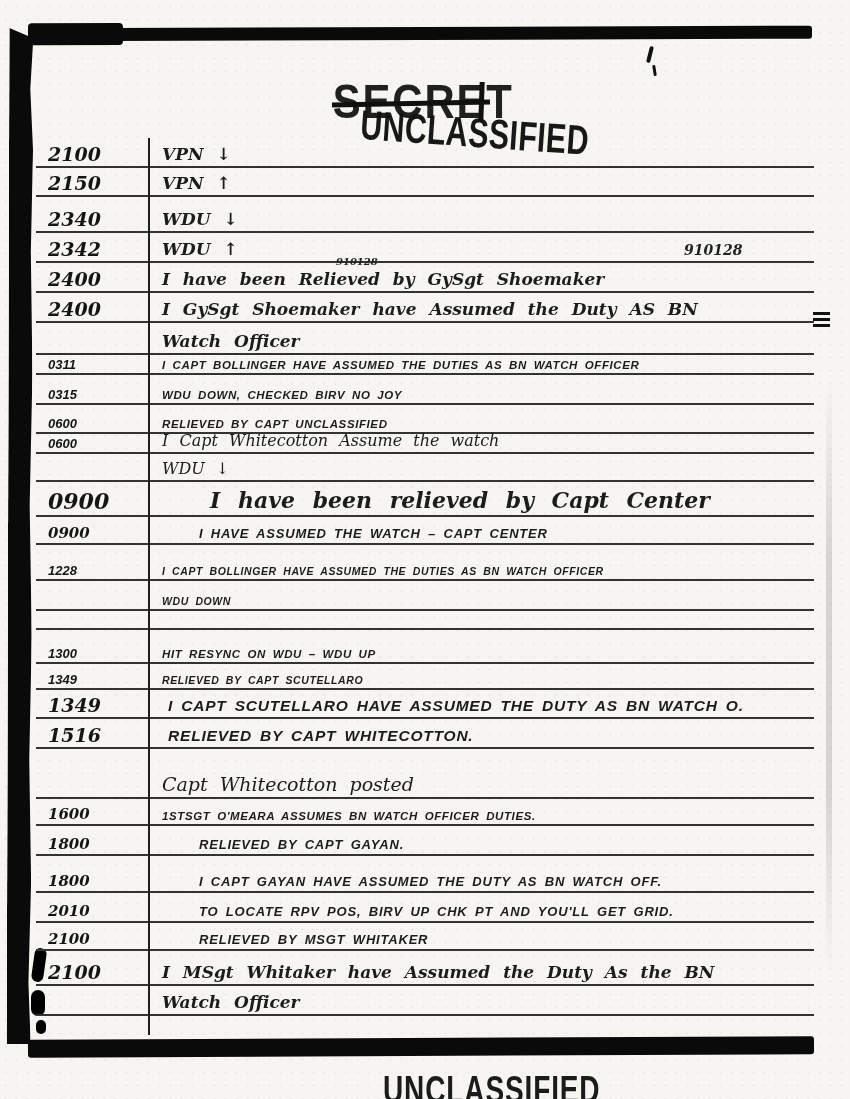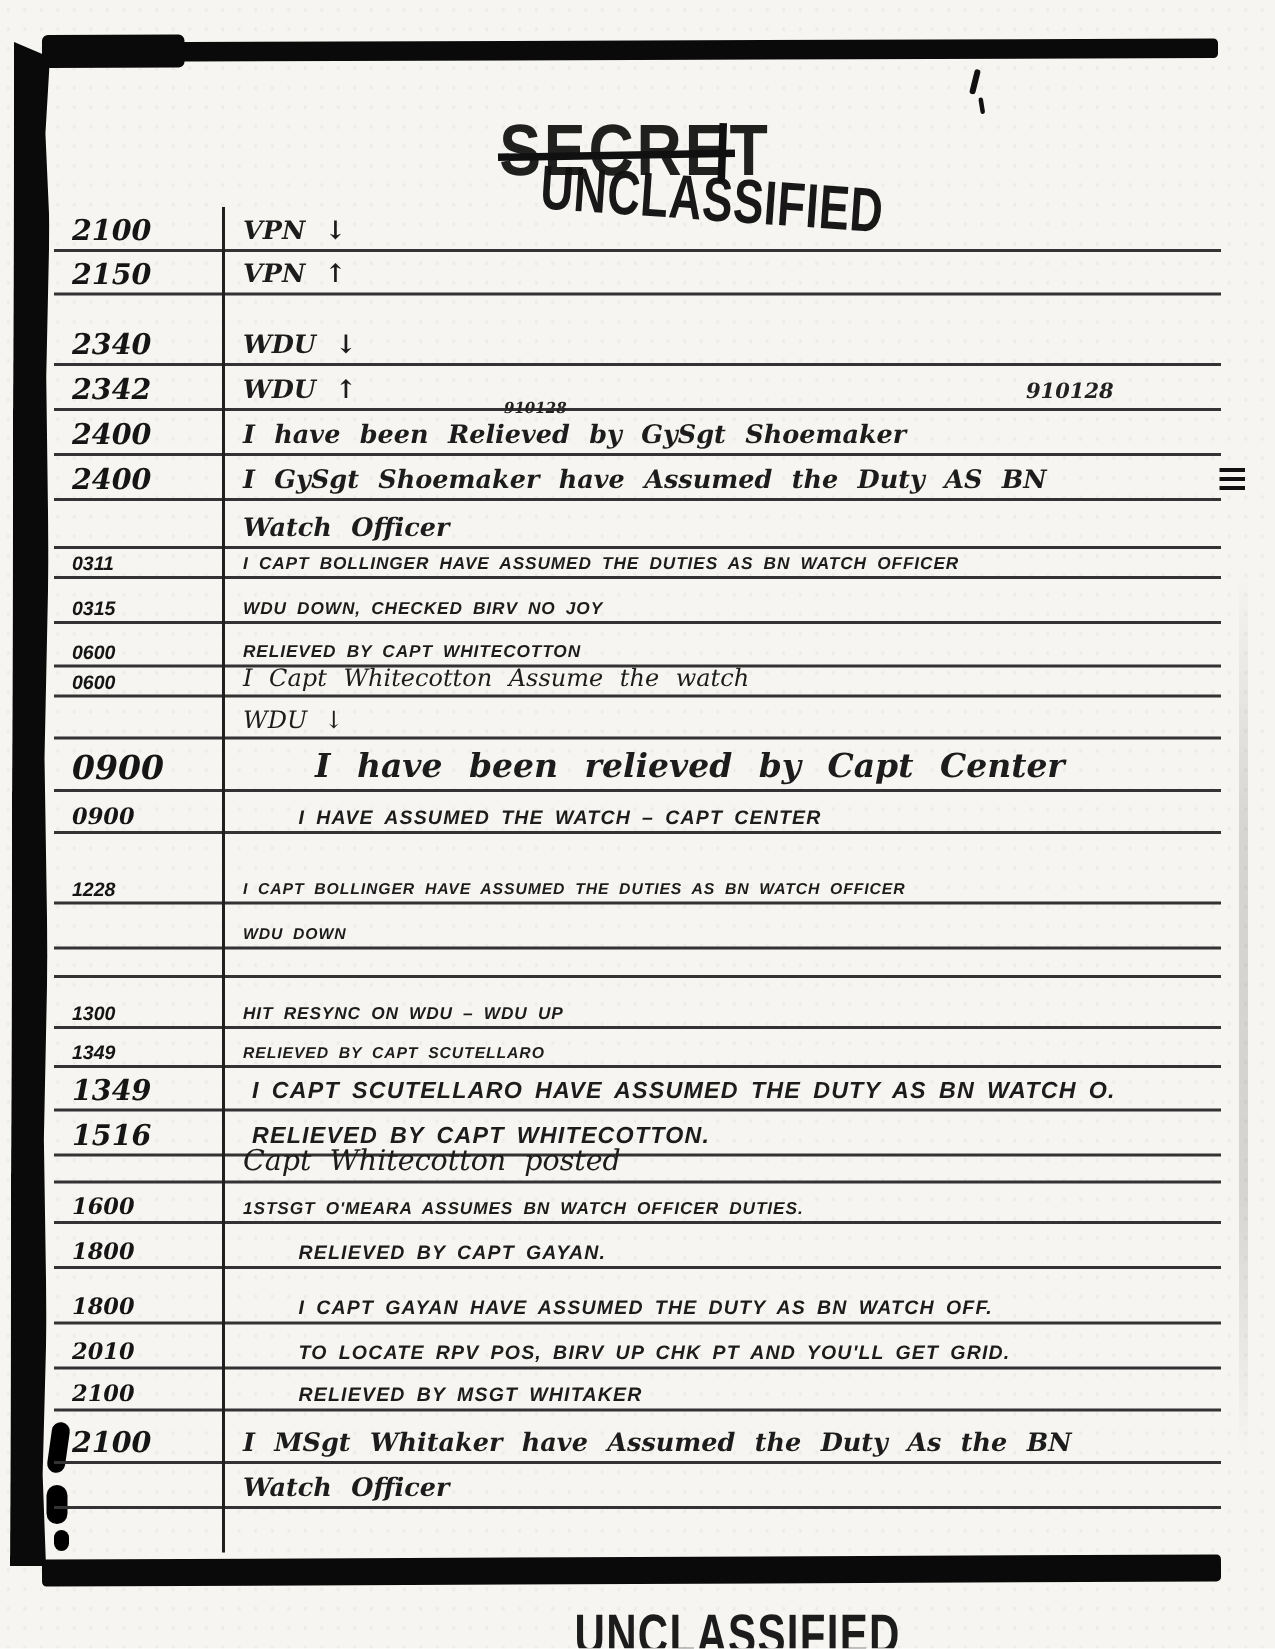--- a/index.html
+++ b/index.html
@@ -55,21 +55,21 @@
   
   .log { position:absolute; left:36px; top:138px; width:778px; }
   .vsep { position:absolute; left:112px; top:0; width:2px; height:897px; background:#1f1f1f; z-index:5; }
   .row { position:relative; display:flex; align-items:flex-end; border-bottom:2px solid #333; }
   .tcell { width:112px; flex:none; padding:0 6px 1px 12px; color:#151515;
     font-family:"DejaVu Serif", serif; font-style:italic; font-weight:bold; white-space:nowrap; overflow:hidden; }
   .xcell { flex:1; padding:0 6px 2px 14px; color:#1c1c1c; white-space:nowrap; overflow:hidden; }
 
   
   .h19{height:19px}.h22{height:34px}.h26{height:26px}.h27{height:27px}.h28{height:28px}
-  .h29{height:29px}.h30{height:30px}.h31{height:47px}.h32{height:32px}.h33{height:18px}
+  .h29{height:29px}.h30{height:30px}.h31{height:36px}.h32{height:32px}.h33{height:50px}
   .h34{height:20px}.h35{height:35px}.h37{height:37px}
 
   
   .cursive    .xcell { font-family:"DejaVu Serif", serif; font-style:italic; font-size:17px; word-spacing:7px;font-weight:bold; }
   .cursive-md .xcell { font-family:"DejaVu Serif", serif; font-style:italic; font-size:16px; word-spacing:6px; }
   .cursive-lg .xcell { font-family:"DejaVu Serif", serif; font-style:italic; font-size:19px; word-spacing:6px; }
   .cursive-xl .xcell { font-family:"DejaVu Serif", serif; font-style:italic; font-weight:bold; font-size:22px; word-spacing:10px;margin-left:48px; }
   .print-xs .xcell { font-family:"Liberation Sans", sans-serif; font-weight:bold; font-style:italic; font-size:10.5px; letter-spacing:0.6px; word-spacing:3px; }
   .print-sm .xcell { font-family:"Liberation Sans", sans-serif; font-weight:bold; font-style:italic; font-size:11.5px; letter-spacing:0.6px; word-spacing:3px; }
   .print-md .xcell { font-family:"Liberation Sans", sans-serif; font-weight:bold; font-style:italic; font-size:13px; letter-spacing:0.8px; word-spacing:3px;margin-left:37px; }
@@ -144,21 +144,21 @@
     <div class="row h34 print-sm t-sm">
       <div class="tcell">0311</div>
       <div class="xcell">I CAPT BOLLINGER HAVE ASSUMED THE DUTIES AS BN WATCH OFFICER</div>
     </div>
     <div class="row h30 print-sm t-sm">
       <div class="tcell">0315</div>
       <div class="xcell">WDU DOWN, CHECKED BIRV NO JOY</div>
     </div>
     <div class="row h29 print-sm t-sm">
       <div class="tcell">0600</div>
-      <div class="xcell">RELIEVED BY CAPT WHITECOTTON</div>
+      <div class="xcell">RELIEVED BY CAPT UNCLASSIFIED</div>
     </div>
     <div class="row h34 cursive-md t-sm">
       <div class="tcell">0600</div>
       <div class="xcell">I Capt Whitecotton Assume the watch</div>
     </div>
     <div class="row h28 cursive-md">
       <div class="tcell"></div>
       <div class="xcell">WDU ↓</div>
     </div>
     <div class="row h35 cursive-xl t-xl">

